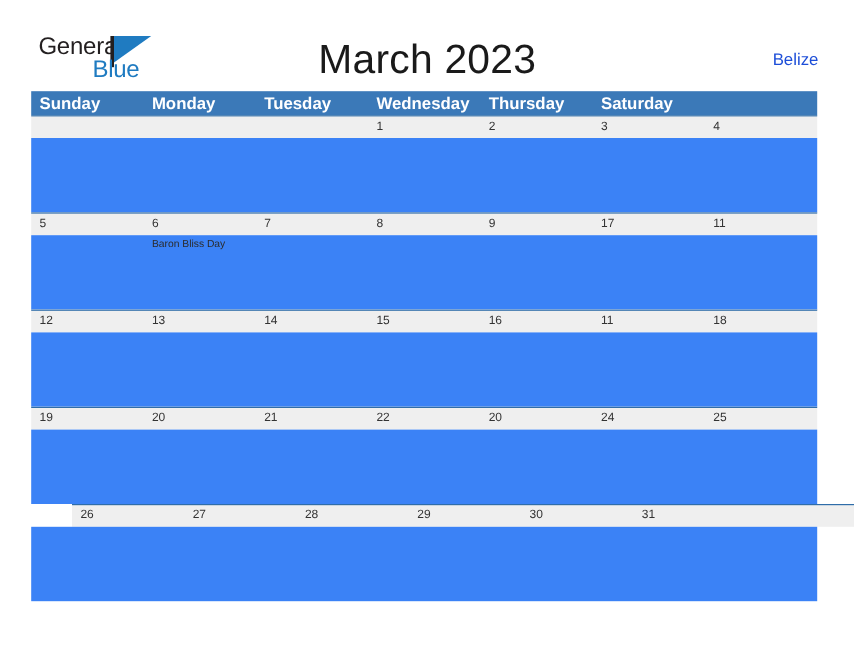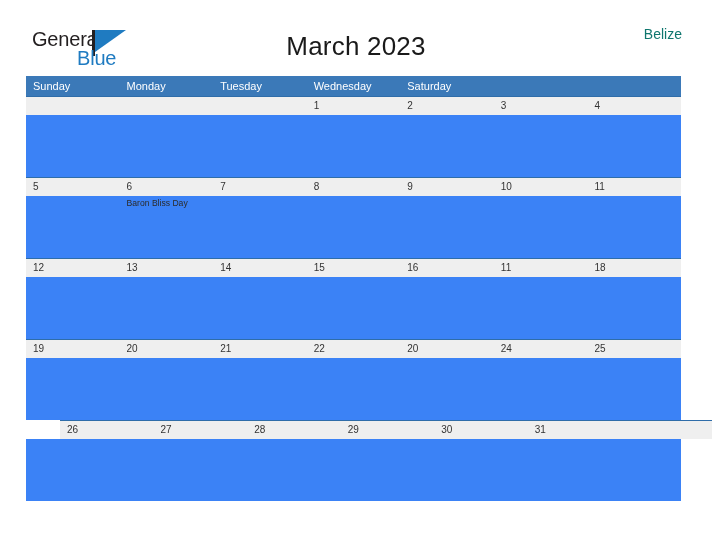--- a/index.html
+++ b/index.html
@@ -77,56 +77,57 @@
     border-top: 22px solid #1f7bc1;
     border-right: 31px solid transparent;
   }
 
   .cal-title {
     position: absolute;
     left: 0;
     top: 31px;
     width: 712px;
     text-align: center;
-    font-size: 26px;
+    font-size: 34px;
     color: #1a1a1a;
     font-weight: normal;
     letter-spacing: 0.2px;
   }
   .cal-subtitle {
     position: absolute;
     right: 30px;
-    top: 26px;
+    top: 41px;
     font-size: 14px;
-    color: #0f766e;
+    color: #1d4ed8;
   }
 
   
   .calendar {
     position: absolute;
     left: 26px;
     top: 76px;
     width: 655px;
   }
   .weekday-row {
     display: flex;
     width: 655px;
     height: 20px;
     background: #3b79b8;
   }
   .weekday-cell {
     width: 93.57px;
     height: 20px;
     color: #ffffff;
-    font-size: 11px;
+    font-size: 14px;
     line-height: 20px;
     padding-left: 7px;
     box-sizing: border-box;
     white-space: nowrap;
     overflow: hidden;
+    font-weight: bold;
   }
 
   .week-row {
     width: 655px;
     height: 81px;
     position: relative;
   }
   .week-row .date-band {
     display: flex;
     width: 655px;
@@ -185,20 +186,21 @@
     <div class="cal-title">March 2023</div>
     <div class="cal-subtitle">Belize</div>
   </div>
 
   <div class="calendar">
     <div class="weekday-row" id="weekday-row">
         <div class="weekday-cell">Sunday</div>
         <div class="weekday-cell">Monday</div>
         <div class="weekday-cell">Tuesday</div>
         <div class="weekday-cell">Wednesday</div>
+        <div class="weekday-cell">Thursday</div>
         <div class="weekday-cell">Saturday</div>
       </div>
     <div id="weeks-container">
         <div class="week-row">
           <div class="date-band">
             <div class="day-num-cell"></div>
             <div class="day-num-cell"></div>
             <div class="day-num-cell"></div>
             <div class="day-num-cell">1</div>
             <div class="day-num-cell">2</div>
@@ -215,21 +217,21 @@
             <div class="day-body-cell"></div>
           </div>
         </div>
         <div class="week-row">
           <div class="date-band">
             <div class="day-num-cell">5</div>
             <div class="day-num-cell">6</div>
             <div class="day-num-cell">7</div>
             <div class="day-num-cell">8</div>
             <div class="day-num-cell">9</div>
-            <div class="day-num-cell">10</div>
+            <div class="day-num-cell">17</div>
             <div class="day-num-cell">11</div>
           </div>
           <div class="body-band">
             <div class="day-body-cell"></div>
             <div class="day-body-cell">
               <div class="event">Baron Bliss Day</div>
             </div>
             <div class="day-body-cell"></div>
             <div class="day-body-cell"></div>
             <div class="day-body-cell"></div>

